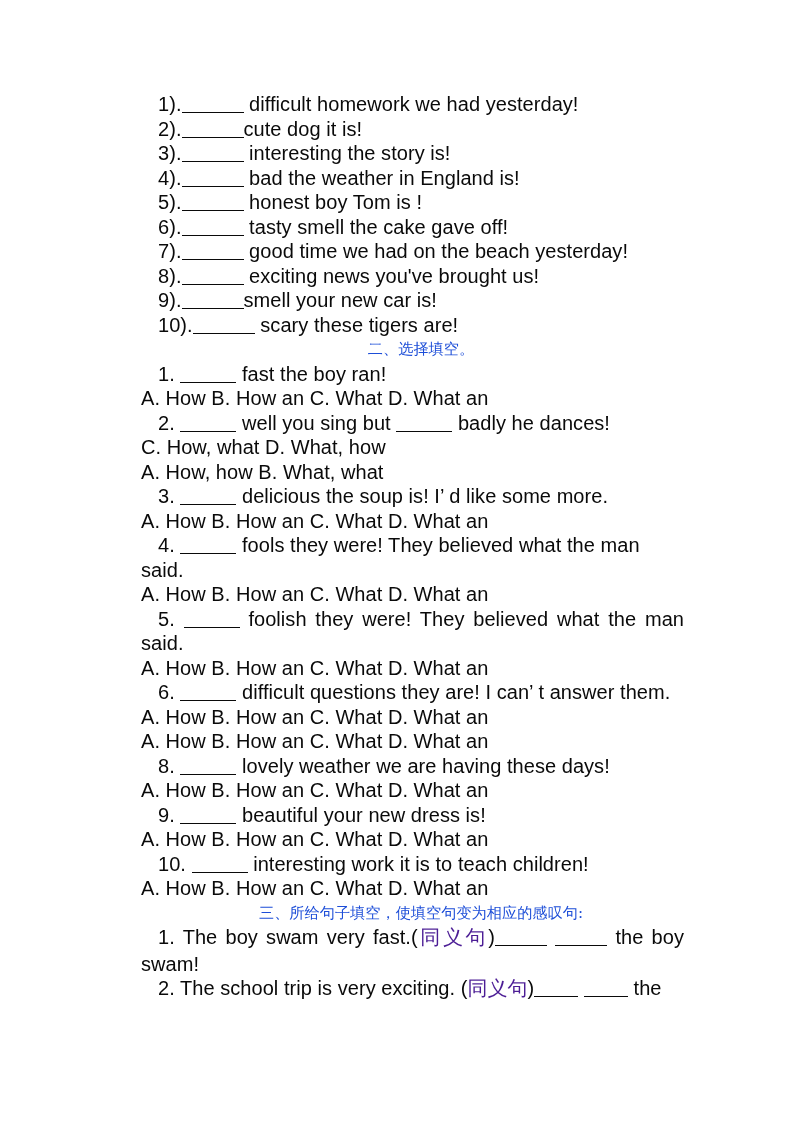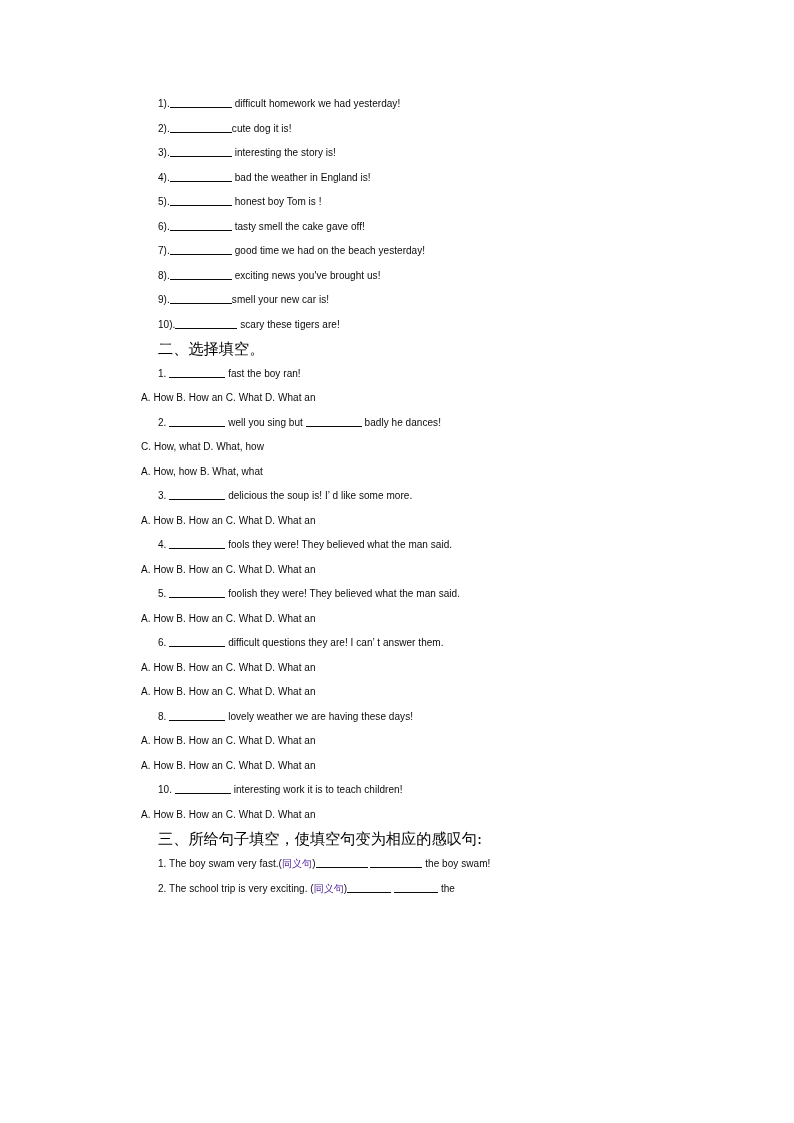--- a/index.html
+++ b/index.html
@@ -28,21 +28,21 @@
 
   
   #doc-body {
     position: absolute;
     left: 141px;
     top: 92px;
     width: 543px;
   }
 
   .line {
-    font-size: 10px;
+    font-size: 20px;
     line-height: 24.5px;
     color: #0a0a0a;
     white-space: pre-wrap;
     letter-spacing: 0.05px;
   }
 
   
   .line.indent {
     text-indent: 17px;
   }
@@ -52,23 +52,24 @@
     text-align: justify;
     text-align-last: left;
     text-indent: 17px;
   }
 
   
   .cn-heading {
     font-family: "DejaVu Serif", "Liberation Serif", serif;
     font-size: 15.2px;
     line-height: 24.5px;
-    color: #000000;
+    color: #1d4ed8;
     text-indent: 17px;
     white-space: pre-wrap;
+    text-align: center;
   }
 
   .cn-inline {
     font-family: Liberation Mono, monospace;
     color: #4c1d95;
   }
 
   
   .blank {
     text-decoration: none;
@@ -134,20 +135,21 @@
       <div class="line">A. How B. How an C. What D. What an</div>
 
       <div class="line indent"><span>6.</span><span> </span><span class="blank b-sec2"></span><span> difficult questions they are! I can’ t answer them.</span></div>
       <div class="line">A. How B. How an C. What D. What an</div>
 
       <div class="line">A. How B. How an C. What D. What an</div>
 
       <div class="line indent"><span>8.</span><span> </span><span class="blank b-sec2"></span><span> lovely weather we are having these days!</span></div>
       <div class="line">A. How B. How an C. What D. What an</div>
 
+      <div class="line indent"><span>9.</span><span> </span><span class="blank b-sec2"></span><span> beautiful your new dress is!</span></div>
       <div class="line">A. How B. How an C. What D. What an</div>
 
       <div class="line indent"><span>10.</span><span> </span><span class="blank b-sec2"></span><span> interesting work it is to teach children!</span></div>
       <div class="line">A. How B. How an C. What D. What an</div>
 
     </div>
 
     <div>
 
       <div class="cn-heading">三、所给句子填空，使填空句变为相应的感叹句:</div>

